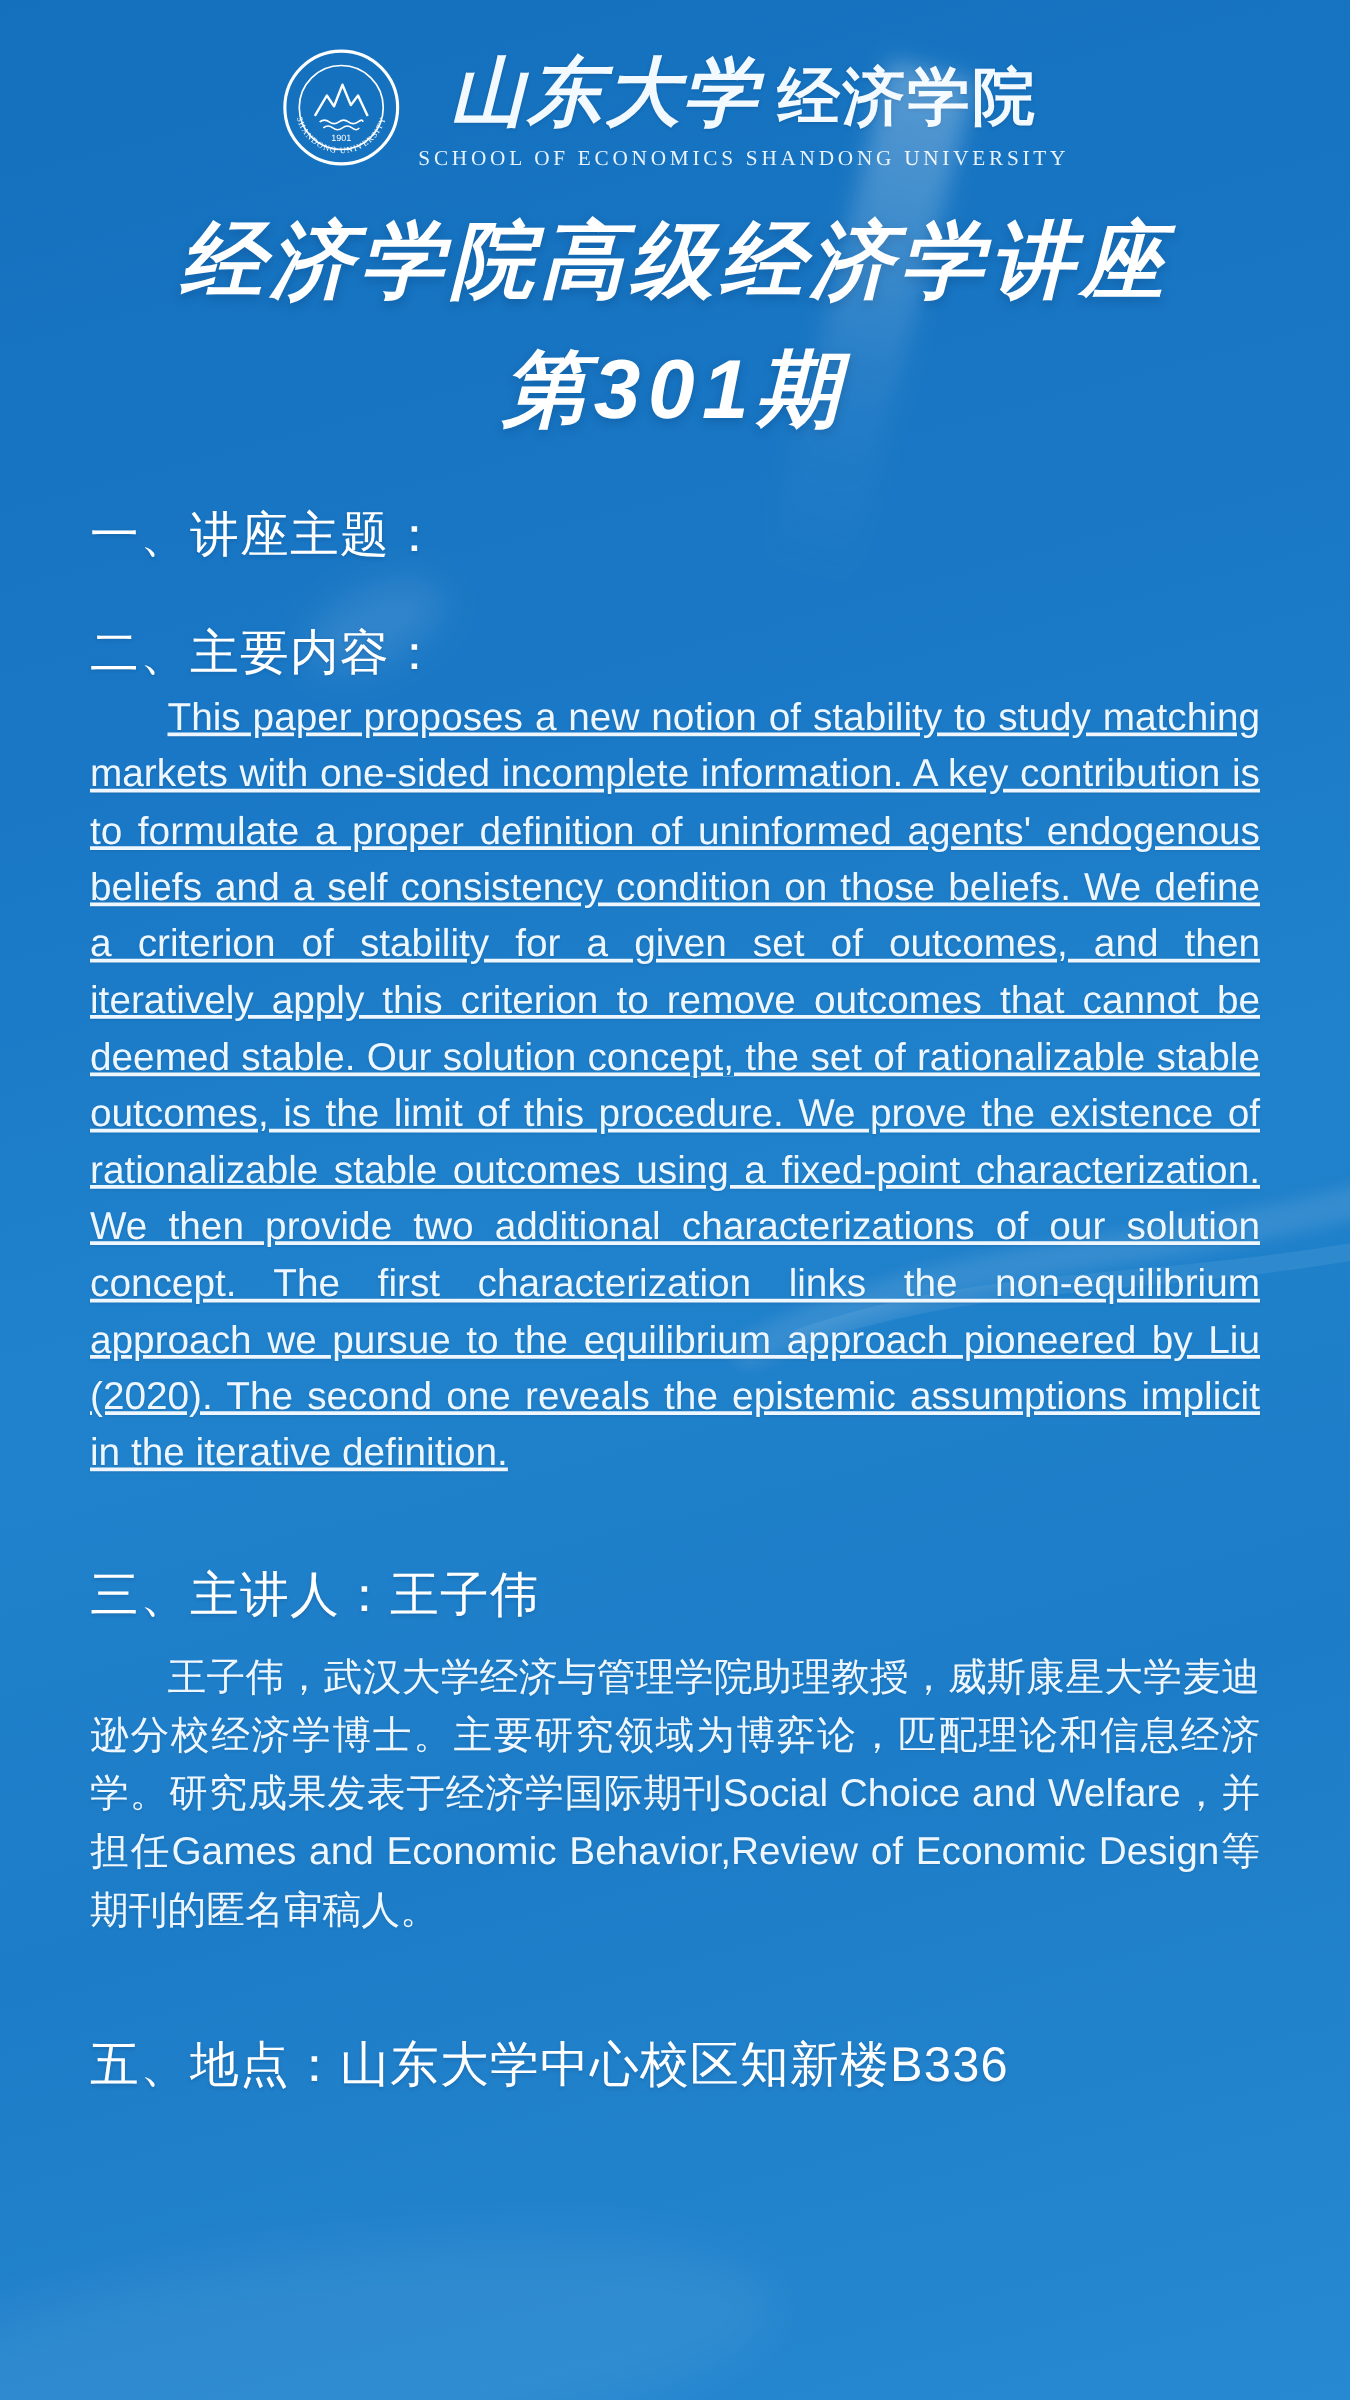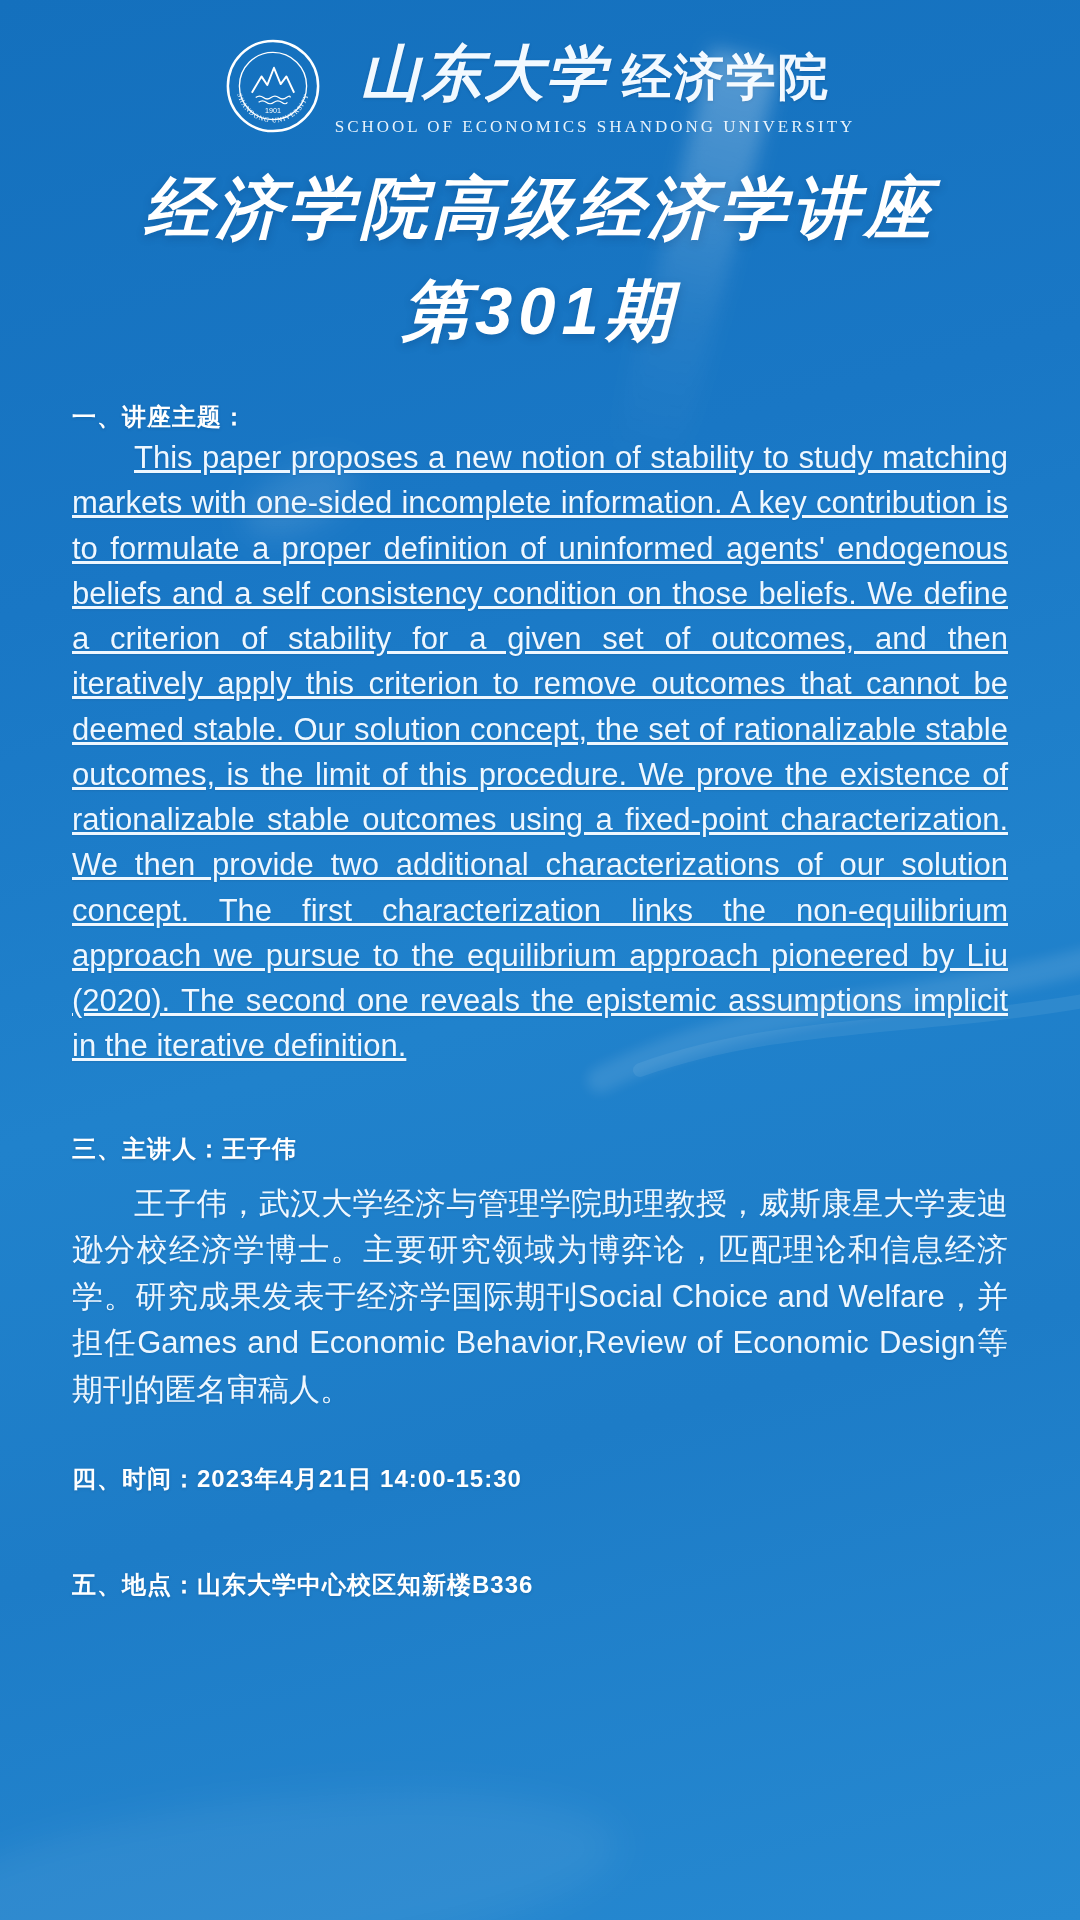--- a/index.html
+++ b/index.html
@@ -57,21 +57,21 @@
     text-shadow:0 3px 8px rgba(8,50,100,0.28);
   }
   .issue{
     margin-top:12px;text-align:center;
     font-size:67px;font-weight:900;font-style:italic;letter-spacing:6px;
     color:#ffffff;text-shadow:0 3px 8px rgba(8,50,100,0.28);
   }
   
   .content{position:relative;padding:0 72px;}
   .section-heading{
-    font-size:24px;font-weight:700;color:#ffffff;letter-spacing:1px;
+    font-size:39px;font-weight:400;color:#ffffff;letter-spacing:1px;
     text-shadow:0 1px 3px rgba(10,60,110,0.25);
   }
   .h-topic{margin-top:44px;}
   .h-content{margin-top:40px;}
   .h-speaker{margin-top:64px;}
   .h-time{margin-top:50px;}
   .h-location{margin-top:74px;}
   .body-text{
     font-size:31px;line-height:1.46;color:#eef7ff;
     text-align:justify;text-indent:2em;
@@ -116,23 +116,23 @@
     </div>
   </div>
 
   <div class="main-title">经济学院高级经济学讲座</div>
   <div class="issue">第301期</div>
 
   <div class="content">
 
     <div class="section-heading h-topic">一、讲座主题：</div>
 
+    <div class="section-heading h-content">二、主要内容：</div>
     <div class="body-text abstract-text">This paper proposes a new notion of stability to study matching markets with one-sided incomplete information. A key contribution is to formulate a proper definition of uninformed agents' endogenous beliefs and a self consistency condition on those beliefs. We define a criterion of stability for a given set of outcomes, and then iteratively apply this criterion to remove outcomes that cannot be deemed stable. Our solution concept, the set of rationalizable stable outcomes, is the limit of this procedure. We prove the existence of rationalizable stable outcomes using a fixed-point characterization. We then provide two additional characterizations of our solution concept. The first characterization links the non-equilibrium approach we pursue to the equilibrium approach pioneered by Liu (2020). The second one reveals the epistemic assumptions implicit in the iterative definition.</div>
 
     <div class="section-heading h-speaker">三、主讲人：王子伟</div>
     <div class="body-text bio-text">王子伟，武汉大学经济与管理学院助理教授，威斯康星大学麦迪逊分校经济学博士。主要研究领域为博弈论，匹配理论和信息经济学。研究成果发表于经济学国际期刊Social Choice and Welfare，并担任Games and Economic Behavior,Review of Economic Design等期刊的匿名审稿人。</div>
 
-    <div class="section-heading h-time">四、时间：2023年4月21日 14:00-15:30</div>
 
     <div class="section-heading h-location">五、地点：山东大学中心校区知新楼B336</div>
 
   </div>
 </div>
 
 </body></html>

